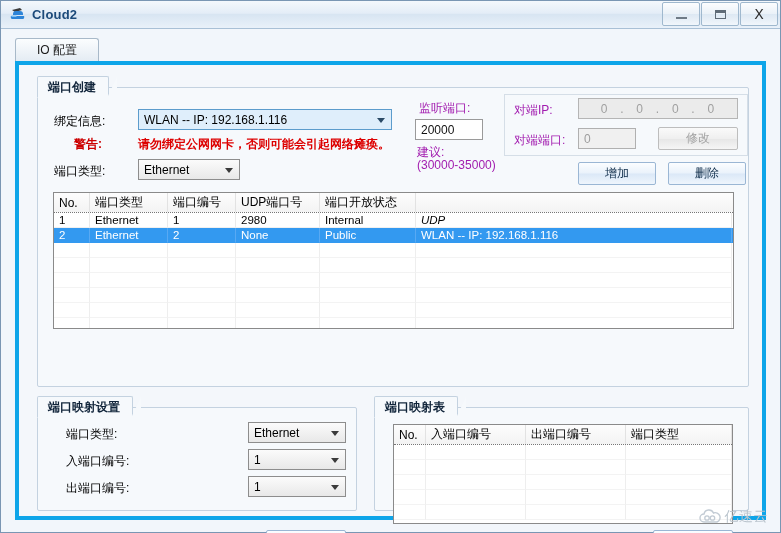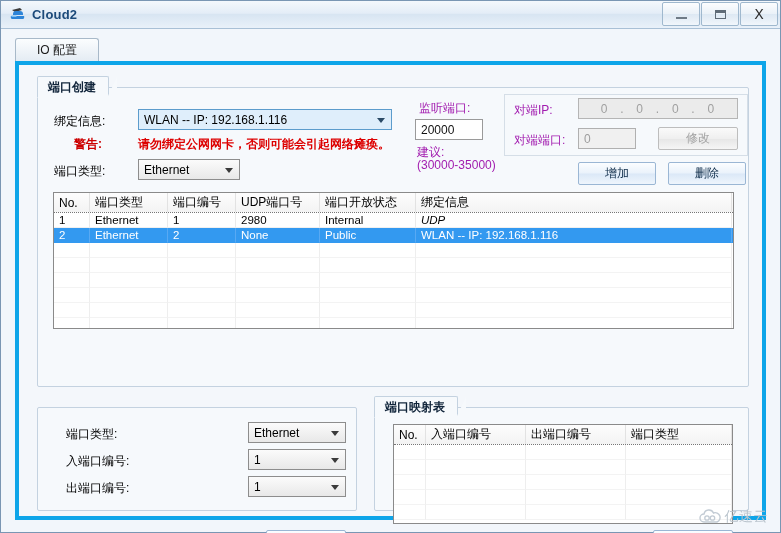--- a/index.html
+++ b/index.html
@@ -470,21 +470,20 @@
             <span>删除</span>
           </div>
 
           <div class="grid" style="left:15px; top:104px; width:681px; height:137px;">
             <div class="grid-head" id="pt-head">
                 <div class="cell" style="width: 36px;">No.</div>
                 <div class="cell" style="width: 78px;">端口类型</div>
                 <div class="cell" style="width: 68px;">端口编号</div>
                 <div class="cell" style="width: 84px;">UDP端口号</div>
                 <div class="cell" style="width: 96px;">端口开放状态</div>
-                <div class="cell" style="width: 316px;">绑定信息</div>
               </div>
             <div id="pt-body">
                 <div class="grid-row">
                   <div class="cell" style="width: 36px;">1</div>
                   <div class="cell" style="width: 78px;">Ethernet</div>
                   <div class="cell" style="width: 68px;">1</div>
                   <div class="cell" style="width: 84px;">2980</div>
                   <div class="cell" style="width: 96px;">Internal</div>
                   <div class="cell" style="width: 316px; font-style: italic;">UDP</div>
                 </div>
@@ -542,20 +541,24 @@
                   <div class="cell" style="width: 68px;"></div>
                   <div class="cell" style="width: 84px;"></div>
                   <div class="cell" style="width: 96px;"></div>
                   <div class="cell" style="width: 316px;"></div>
                 </div>
               </div>
           </div>
         </div>
 
         <div class="group" style="left:18px; top:342px; width:320px; height:104px;">
+          <div class="group-title">
+            <span>端口映射设置</span>
+            <i class="tab-slant"></i>
+          </div>
 
           <span class="lbl" style="left:28px; top:18px;">端口类型:</span>
           <div class="combo grey" style="left:210px; top:14px; width:98px;">
             <span>Ethernet</span>
             <i class="arrow"></i>
           </div>
 
           <span class="lbl" style="left:28px; top:45px;">入端口编号:</span>
           <div class="combo grey" style="left:210px; top:41px; width:98px;">
             <span>1</span>

